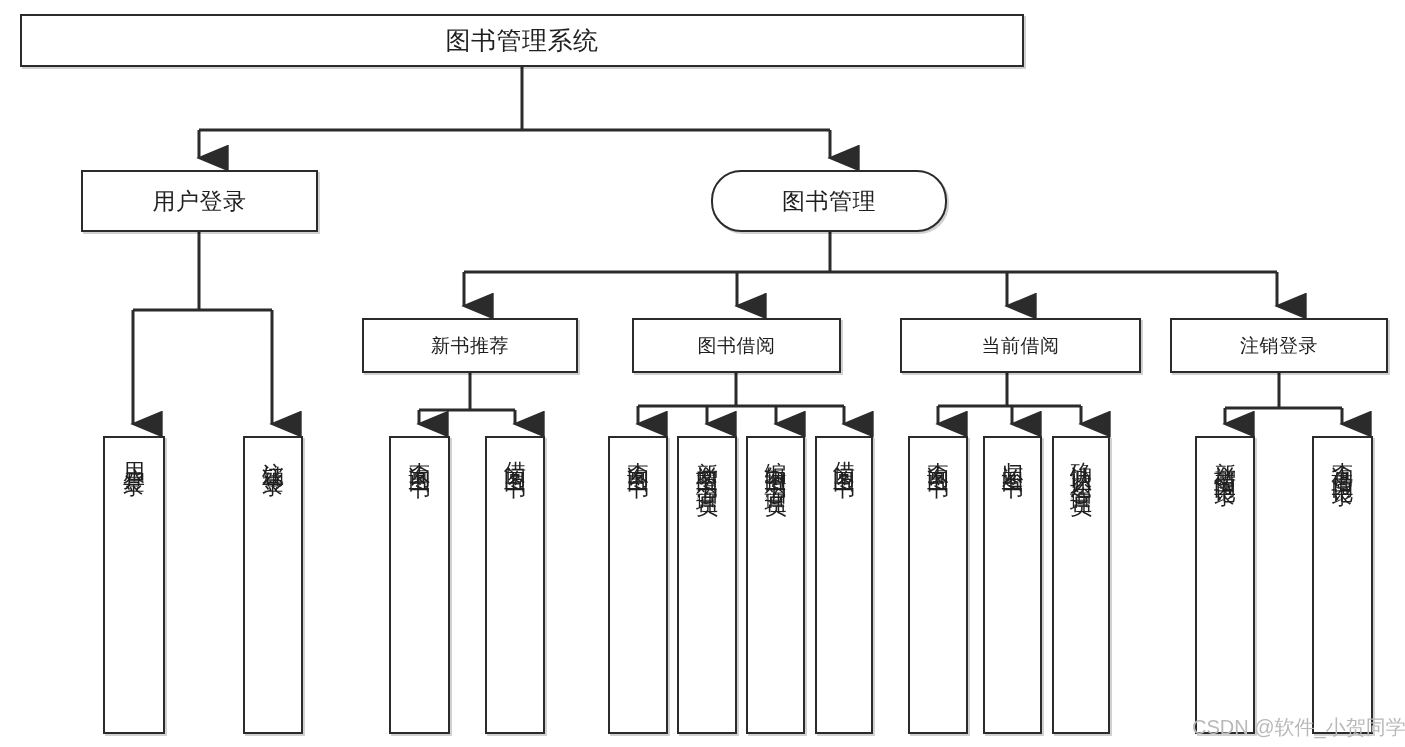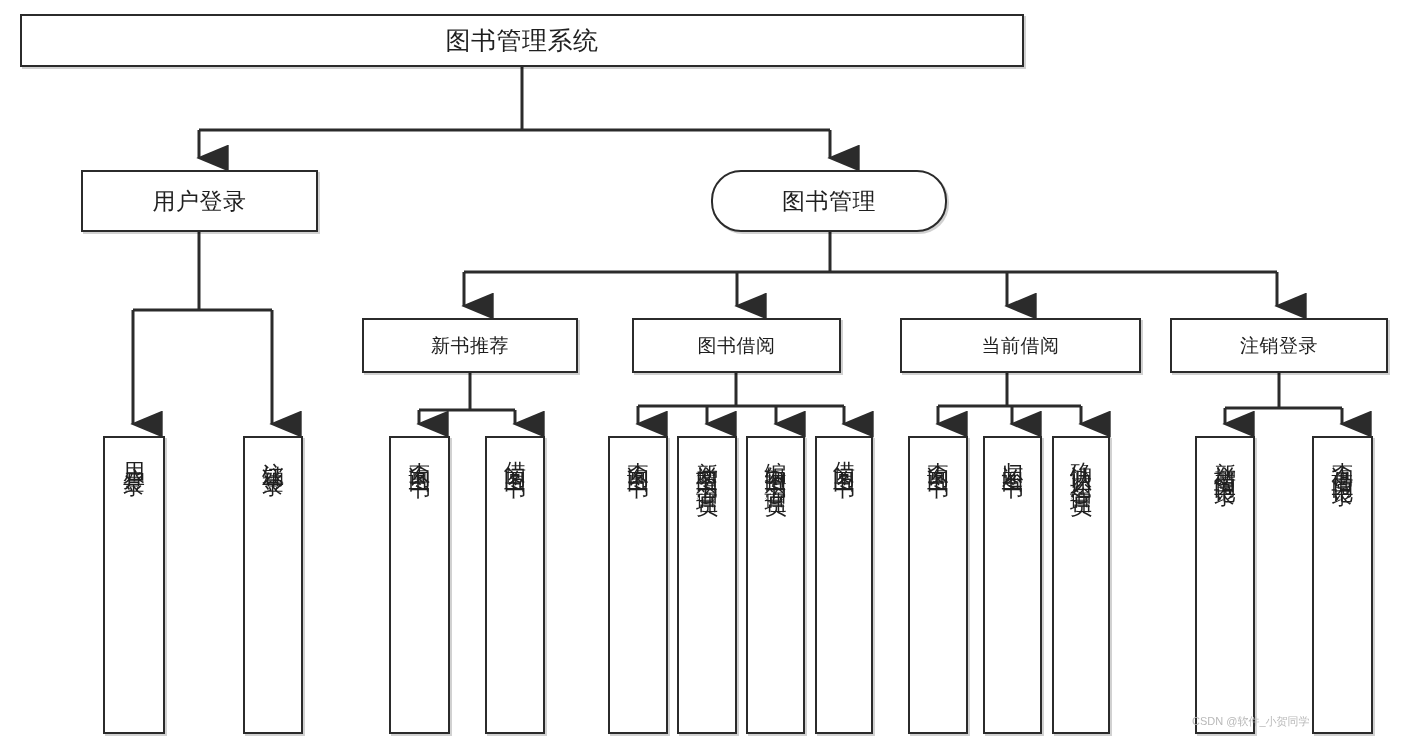--- a/index.html
+++ b/index.html
@@ -55,21 +55,21 @@
     letter-spacing: 5px;
     line-height: 1;
   }
   .root   { font-size: 25px; }
   .lvl2   { font-size: 23px; }
   .lvl3   { font-size: 19px; }
   .leaf   { font-size: 22px; }
   .watermark {
     position: absolute;
     color: #b9b9b9;
-    font-size: 11px;
+    font-size: 20px;
     white-space: nowrap;
     user-select: none;
   }
 </style>
 </head>
 <body>
 
 <div id="canvas">
 
   <svg class="wires" viewBox="0 0 1405 747" xmlns="http://www.w3.org/2000/svg">

